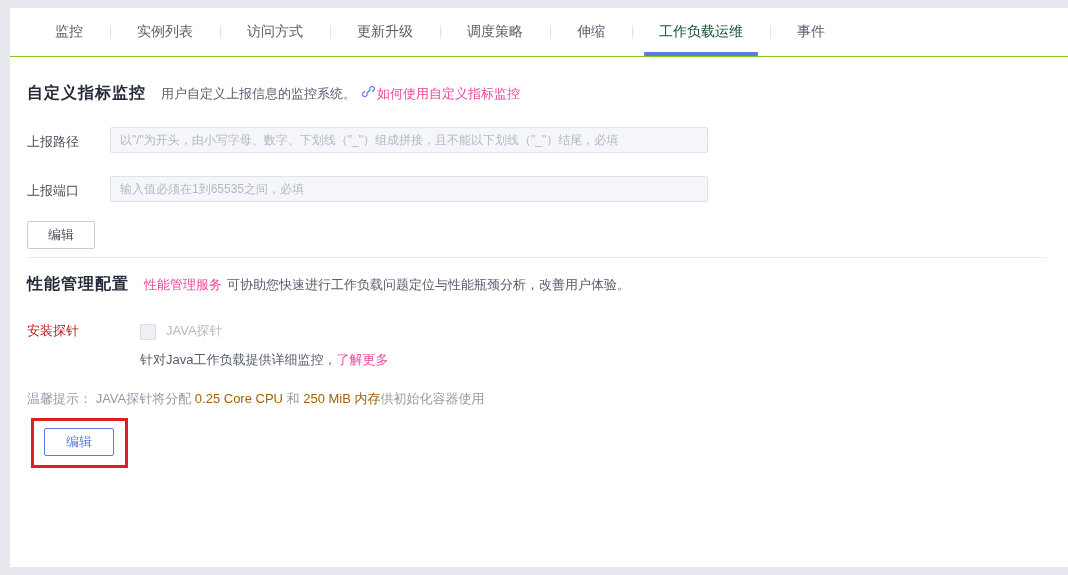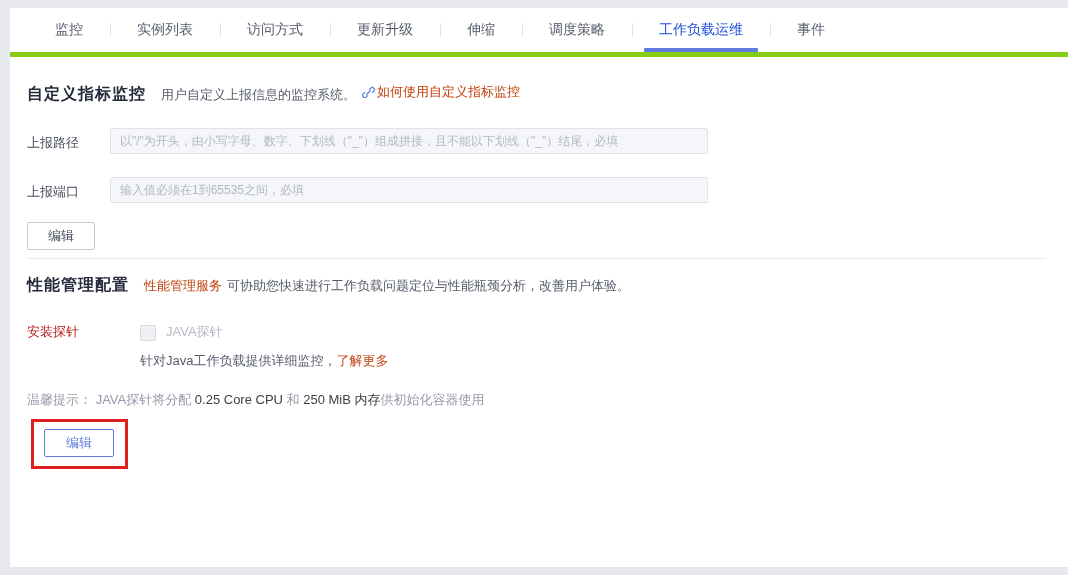--- a/index.html
+++ b/index.html
@@ -10,41 +10,41 @@
     position:relative;
     overflow:hidden;
   }
   .panel {
     position:absolute; top:8px; left:10px; right:0; bottom:8px;
     background:#ffffff; overflow:hidden;
   }
   
   .tabbar {
     display:flex; align-items:center; height:49px;
-    padding-left:18px; border-bottom:5px solid #84cc16;
+    padding-left:18px; border-bottom:1px solid #84cc16;
   }
   .tab {
     position:relative; height:100%; display:flex; align-items:center;
     padding:0 27px; font-size:14px; color:#575d6c; cursor:pointer; white-space:nowrap;
   }
   .tab + .tab::before {
     content:""; position:absolute; left:0; top:50%; transform:translateY(-50%);
     width:1px; height:13px; background:#e0e3ea;
   }
-  .tab.active { color:#1d4ed8; }
+  .tab.active { color:#14532d; }
   .tab.active::after {
     content:""; position:absolute; left:12px; right:12px; bottom:0;
     height:4px; background:#5e7ce0; border-radius:1px;
   }
   
   .section1 { padding:26px 0 0 17px; }
   .title-row { display:flex; align-items:baseline; }
   .sec-title { font-size:16px; font-weight:bold; color:#252b3a; letter-spacing:1px; }
   .sec-desc { font-size:13px; color:#575d6c; margin-left:15px; }
-  .link { font-size:13px; color:#c2410c; cursor:pointer; text-decoration:none; display:inline-flex; align-items:center; }
+  .link { font-size:13px; color:#ec4899; cursor:pointer; text-decoration:none; display:inline-flex; }
   .link-icon { width:13px; height:13px; margin:0 2px 0 6px; }
   
   .form-row { display:flex; align-items:flex-start; margin-top:23px; }
   .form-row .flabel {
     width:83px; font-size:13px; color:#464c59; padding-top:6px; flex:none;
   }
   .fcol { display:flex; flex-direction:column; }
   .finput {
     width:598px; height:26px; background:#f5f6fa;
     border:1px solid #dfe2e8; border-radius:2px;
@@ -66,21 +66,21 @@
   .install-row .flabel { width:113px; font-size:13px; color:#b91c1c; flex:none; }
   .chk-line { display:flex; align-items:flex-end; }
   .checkbox {
     width:16px; height:16px; background:#eef0f4;
     border:1px solid #d8dbe2; border-radius:2px; cursor:not-allowed;
   }
   .chk-label { font-size:13px; color:#b6bac4; margin-left:10px; }
   .probe-hint { font-size:13px; color:#575d6c; margin:11px 0 0 113px; }
   .probe-hint .link { font-size:13px; }
   .tip-row { margin-top:21px; font-size:13px; color:#959aa8; }
-  .tip-orange { color:#404040; }
+  .tip-orange { color:#a16207; }
   
   .edit-wrap { position:relative; margin:10px 0 0 4px; width:97px; height:50px; }
   .red-box { position:absolute; inset:0; border:3px solid #dd1f1f; }
   .btn-blue {
     position:absolute; left:13px; top:10px; width:70px; height:28px;
     background:#fff; border:1px solid #5e7ce0; border-radius:2px;
     font-size:13px; color:#5e7ce0; cursor:pointer;
     font-family:"Liberation Sans","DejaVu Sans",sans-serif;
   }
 </style>
@@ -88,22 +88,22 @@
 <body>
 
 <div class="panel">
 
   
   <div class="tabbar">
     <div class="tab">监控</div>
     <div class="tab">实例列表</div>
     <div class="tab">访问方式</div>
     <div class="tab">更新升级</div>
+    <div class="tab">调度策略</div>
     <div class="tab">伸缩</div>
-    <div class="tab">调度策略</div>
     <div class="tab active">工作负载运维</div>
     <div class="tab">事件</div>
   </div>
 
   
   <div class="section1">
     <div class="title-row">
       <span class="sec-title">自定义指标监控</span>
       <span class="sec-desc">用户自定义上报信息的监控系统。</span>
       <a class="link">

